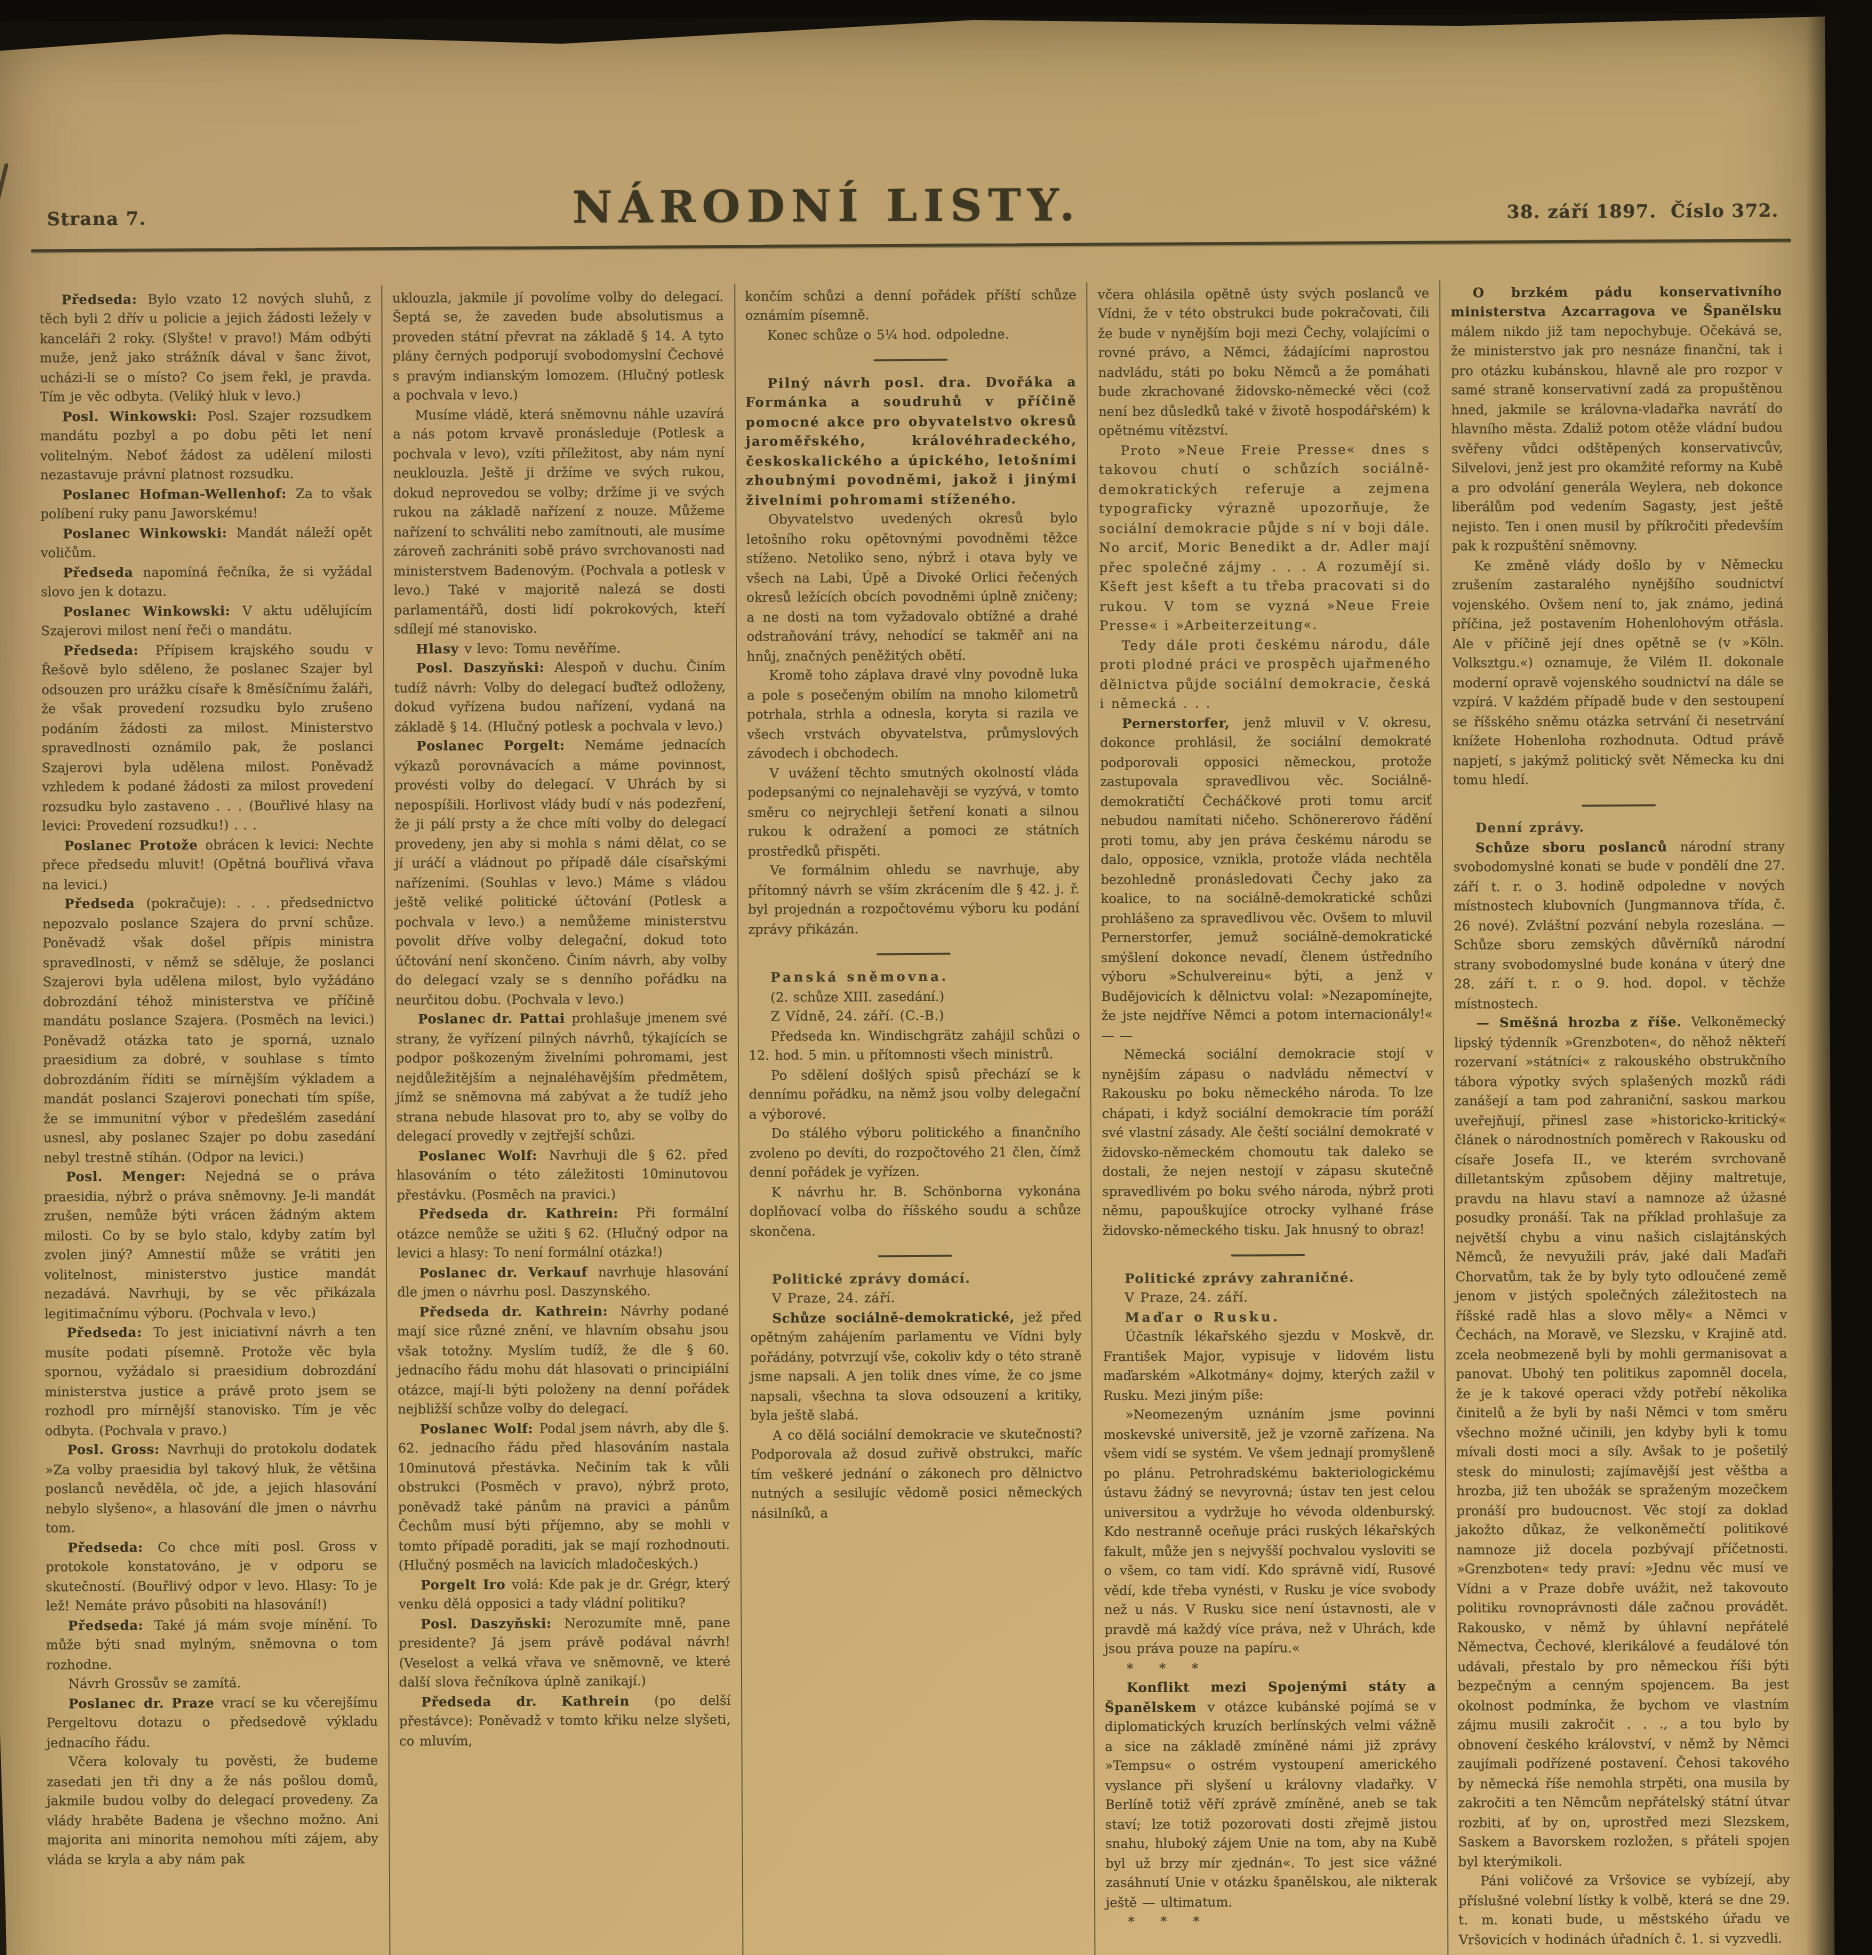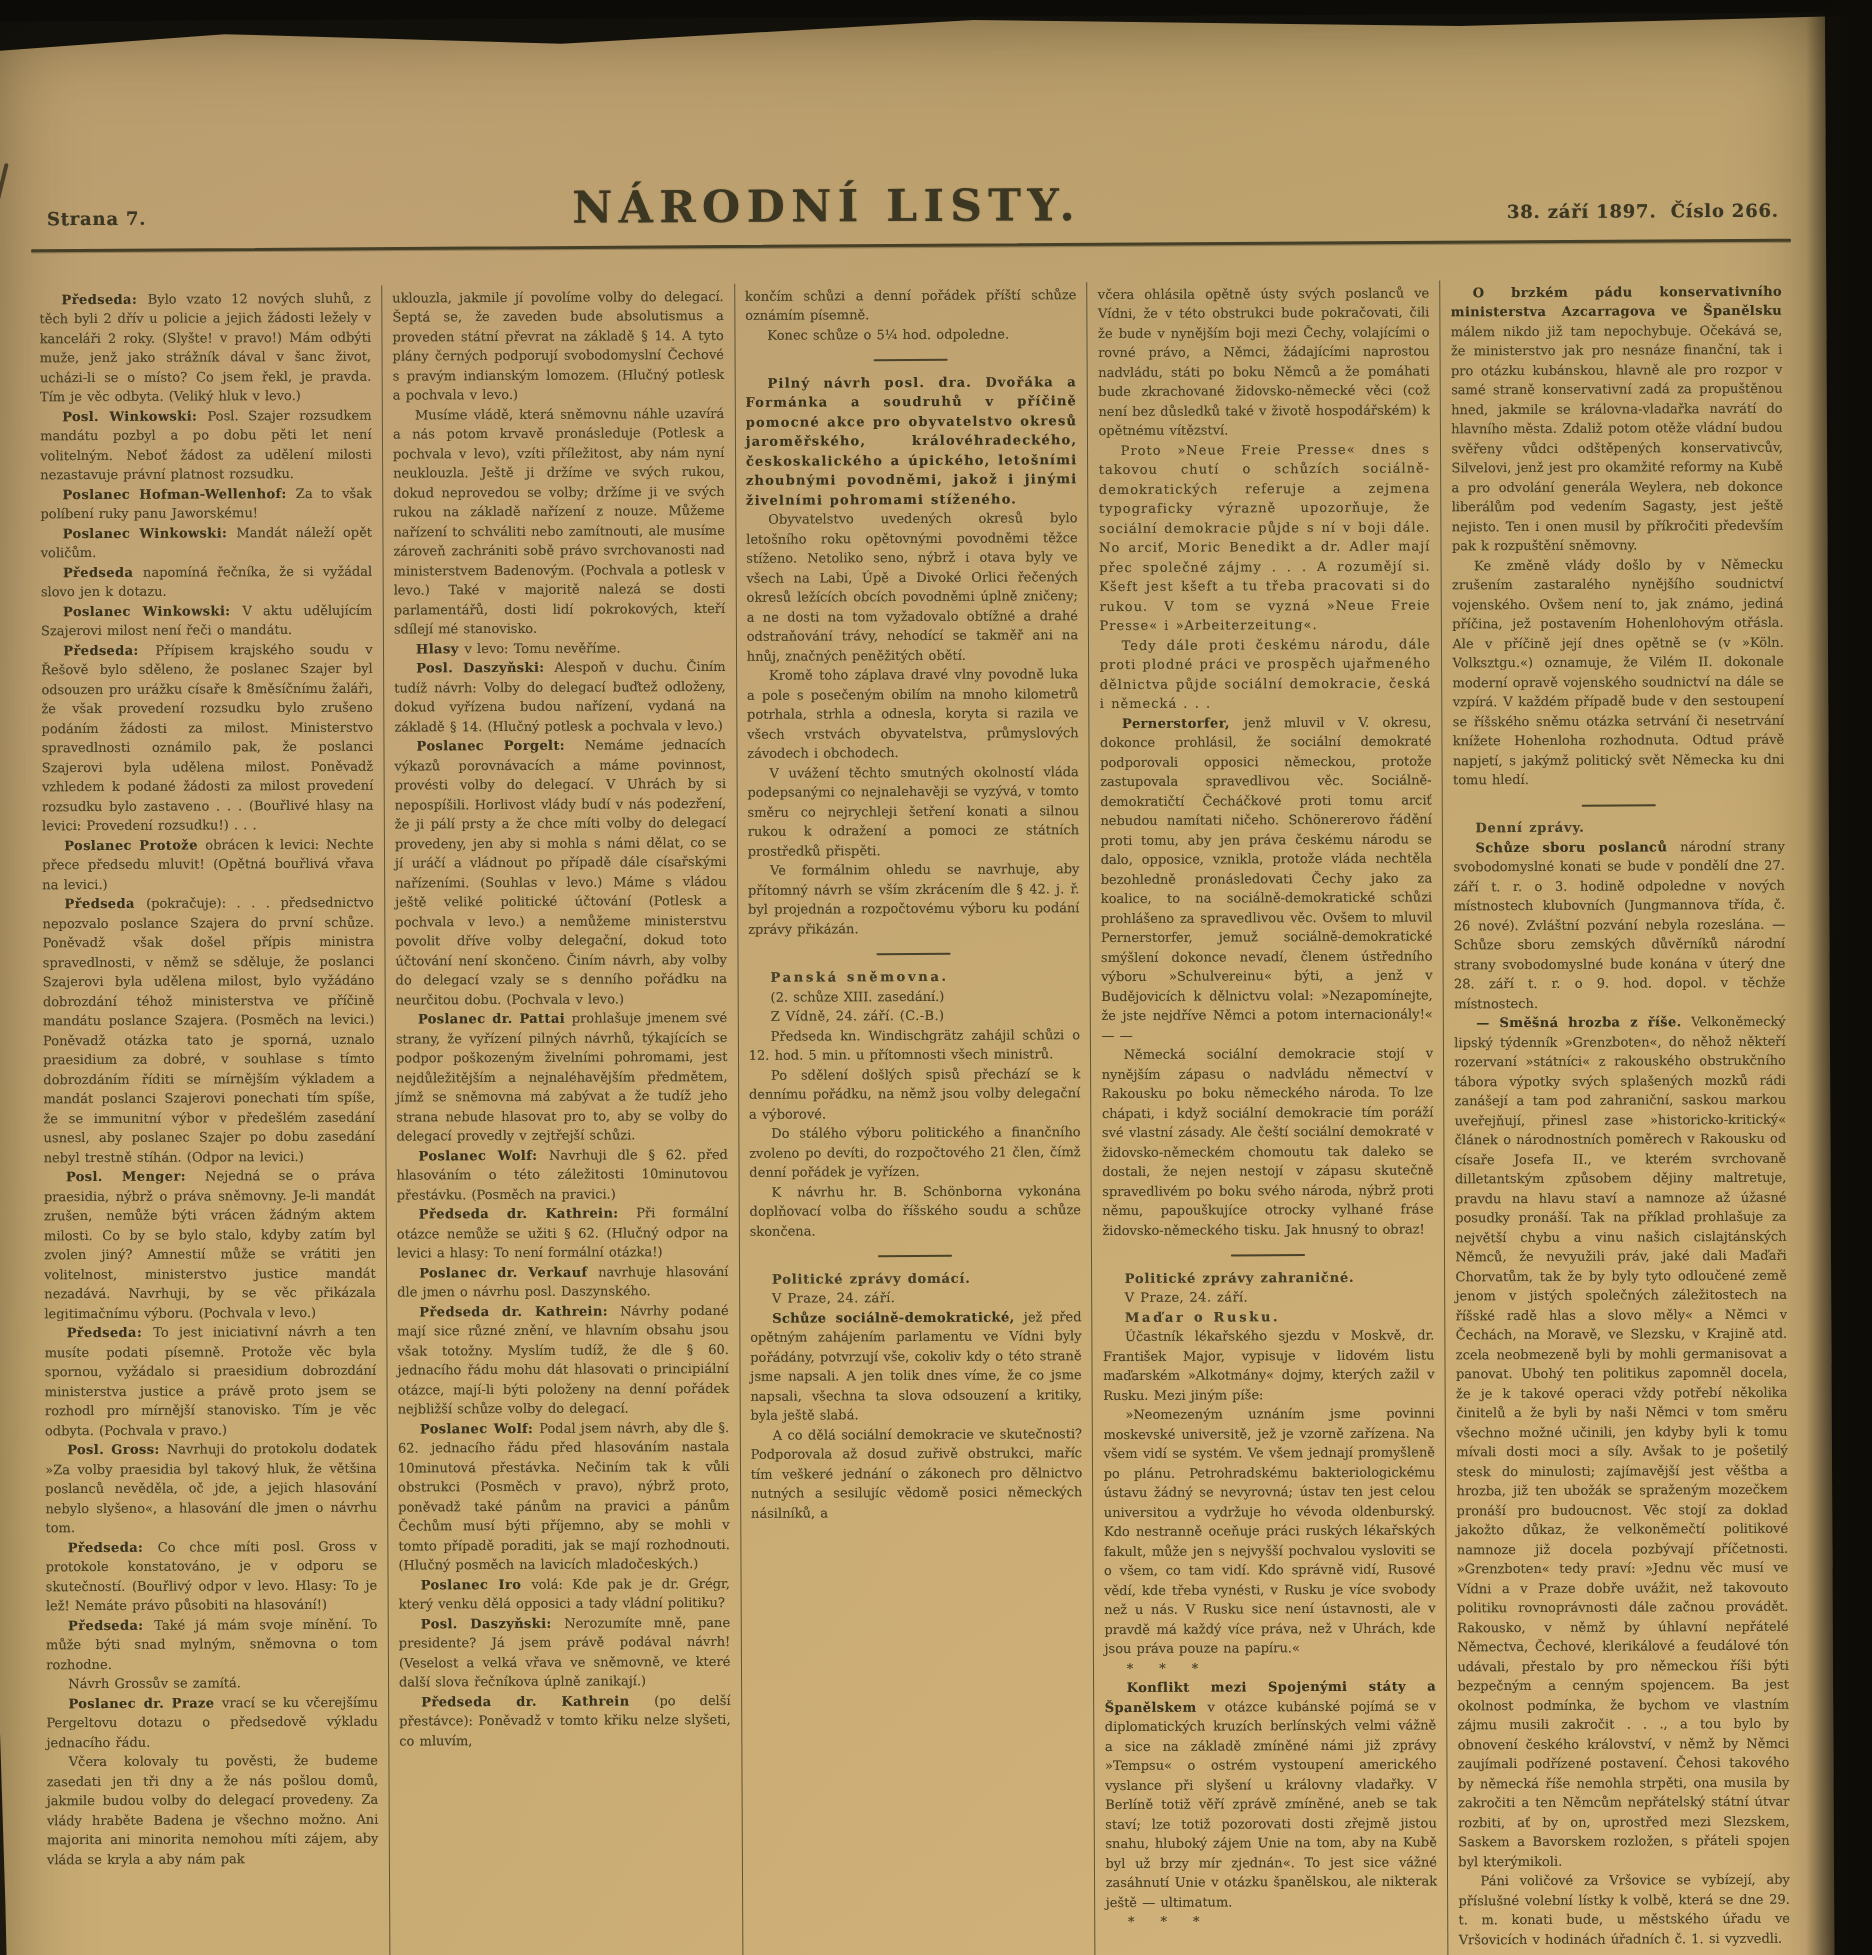--- a/index.html
+++ b/index.html
@@ -58,21 +58,21 @@
 </style>
 </head>
 <body>
 
 <div class="stage">
   <div class="paper">
     <div class="ink-mark"></div>
     <header class="masthead">
       <span class="mh-side">Strana 7.</span>
       <h1 class="mh-title">NÁRODNÍ LISTY.</h1>
-      <span class="mh-side"><span>38. září 1897.</span>&nbsp;&nbsp;<span>Číslo 266.</span></span>
+      <span class="mh-side"><span>38. září 1897.</span>&nbsp;&nbsp;<span>Číslo 372.</span></span>
     </header>
     <div class="mast-rule"></div>
     <main class="columns" id="columns">
         <div class="col">
           <p><span class="lead">Předseda: </span>Bylo vzato 12 nových sluhů, z těch byli 2 dřív u policie a jejich žádosti ležely v kanceláři 2 roky. (Slyšte! v pravo!) Mám odbýti muže, jenž jako strážník dával v šanc život, ucházi-li se o místo? Co jsem řekl, je pravda. Tím je věc odbyta. (Veliký hluk v levo.)</p>
           <p><span class="lead">Posl. Winkowski: </span>Posl. Szajer rozsudkem mandátu pozbyl a po dobu pěti let není volitelným. Neboť žádost za udělení milosti nezastavuje právní platnost rozsudku.</p>
           <p><span class="lead">Poslanec Hofman-Wellenhof: </span>Za to však políbení ruky panu Jaworskému!</p>
           <p><span class="lead">Poslanec Winkowski: </span>Mandát náleží opět voličům.</p>
           <p><span class="lead">Předseda </span>napomíná řečníka, že si vyžádal slovo jen k dotazu.</p>
           <p><span class="lead">Poslanec Winkowski: </span>V aktu udělujícím Szajerovi milost není řeči o mandátu.</p>
@@ -93,21 +93,21 @@
           <p>Musíme vládě, která sněmovnu náhle uzavírá a nás potom krvavě pronásleduje (Potlesk a pochvala v levo), vzíti příležitost, aby nám nyní neuklouzla. Ještě ji držíme ve svých rukou, dokud neprovedou se volby; držíme ji ve svých rukou na základě nařízení z nouze. Můžeme nařízení to schváliti nebo zamítnouti, ale musíme zároveň zachrániti sobě právo svrchovanosti nad ministerstvem Badenovým. (Pochvala a potlesk v levo.) Také v majoritě nalezá se dosti parlamentářů, dosti lidí pokrokových, kteří sdílejí mé stanovisko.</p>
           <p><span class="lead">Hlasy </span>v levo: Tomu nevěříme.</p>
           <p><span class="lead">Posl. Daszyňski: </span>Alespoň v duchu. Činím tudíž návrh: Volby do delegací buďtež odloženy, dokud vyřízena budou nařízení, vydaná na základě § 14. (Hlučný potlesk a pochvala v levo.)</p>
           <p><span class="lead">Poslanec Porgelt: </span>Nemáme jednacích výkazů porovnávacích a máme povinnost, provésti volby do delegací. V Uhrách by si nepospíšili. Horlivost vlády budí v nás podezření, že ji pálí prsty a že chce míti volby do delegací provedeny, jen aby si mohla s námi dělat, co se jí uráčí a vládnout po případě dále císařskými nařízeními. (Souhlas v levo.) Máme s vládou ještě veliké politické účtování (Potlesk a pochvala v levo.) a nemůžeme ministerstvu povolit dříve volby delegační, dokud toto účtování není skončeno. Činím návrh, aby volby do delegací vzaly se s denního pořádku na neurčitou dobu. (Pochvala v levo.)</p>
           <p><span class="lead">Poslanec dr. Pattai </span>prohlašuje jmenem své strany, že vyřízení pilných návrhů, týkajících se podpor poškozeným živelními pohromami, jest nejdůležitějším a nejnaléhavějším předmětem, jímž se sněmovna má zabývat a že tudíž jeho strana nebude hlasovat pro to, aby se volby do delegací provedly v zejtřejší schůzi.</p>
           <p><span class="lead">Poslanec Wolf: </span>Navrhuji dle § 62. před hlasováním o této záležitosti 10minutovou přestávku. (Posměch na pravici.)</p>
           <p><span class="lead">Předseda dr. Kathrein: </span>Při formální otázce nemůže se užiti § 62. (Hlučný odpor na levici a hlasy: To není formální otázka!)</p>
           <p><span class="lead">Poslanec dr. Verkauf </span>navrhuje hlasování dle jmen o návrhu posl. Daszynského.</p>
           <p><span class="lead">Předseda dr. Kathrein: </span>Návrhy podané mají sice různé znění, ve hlavním obsahu jsou však totožny. Myslím tudíž, že dle § 60. jednacího řádu mohu dát hlasovati o principiální otázce, mají-li býti položeny na denní pořádek nejbližší schůze volby do delegací.</p>
           <p><span class="lead">Poslanec Wolf: </span>Podal jsem návrh, aby dle §. 62. jednacího řádu před hlasováním nastala 10minutová přestávka. Nečiním tak k vůli obstrukci (Posměch v pravo), nýbrž proto, poněvadž také pánům na pravici a pánům Čechům musí býti příjemno, aby se mohli v tomto případě poraditi, jak se mají rozhodnouti. (Hlučný posměch na lavicích mladočeských.)</p>
-          <p><span class="lead">Poslanec Iro </span>volá: Kde pak je dr. Grégr, který venku dělá opposici a tady vládní politiku?</p>
+          <p><span class="lead">Porgelt Iro </span>volá: Kde pak je dr. Grégr, který venku dělá opposici a tady vládní politiku?</p>
           <p><span class="lead">Posl. Daszyňski: </span>Nerozumíte mně, pane presidente? Já jsem právě podával návrh! (Veselost a velká vřava ve sněmovně, ve které další slova řečníkova úplně zanikají.)</p>
           <p><span class="lead">Předseda dr. Kathrein </span>(po delší přestávce): Poněvadž v tomto křiku nelze slyšeti, co mluvím,</p>
         </div>
         <div class="col">
           <p class="noindent">končím schůzi a denní pořádek příští schůze oznámím písemně.</p>
           <p>Konec schůze o 5¼ hod. odpoledne.</p>
           <div class="rule"></div>
           <p class="motion">Pilný návrh posl. dra. Dvořáka a Formánka a soudruhů v příčině pomocné akce pro obyvatelstvo okresů jaroměřského, královéhradeckého, českoskalického a úpického, letošními zhoubnými povodněmi, jakož i jinými živelními pohromami stíženého.</p>
           <p>Obyvatelstvo uvedených okresů bylo letošního roku opětovnými povodněmi těžce stíženo. Netoliko seno, nýbrž i otava byly ve všech na Labi, Úpě a Divoké Orlici řečených okresů ležících obcích povodněmi úplně zničeny; a ne dosti na tom vyžadovalo obtížné a drahé odstraňování trávy, nehodící se takměř ani na hnůj, značných peněžitých obětí.</p>
           <p>Kromě toho záplava dravé vlny povodně luka a pole s posečeným obilím na mnoho kilometrů potrhala, strhla a odnesla, koryta si razila ve všech vrstvách obyvatelstva, průmyslových závodech i obchodech.</p>

